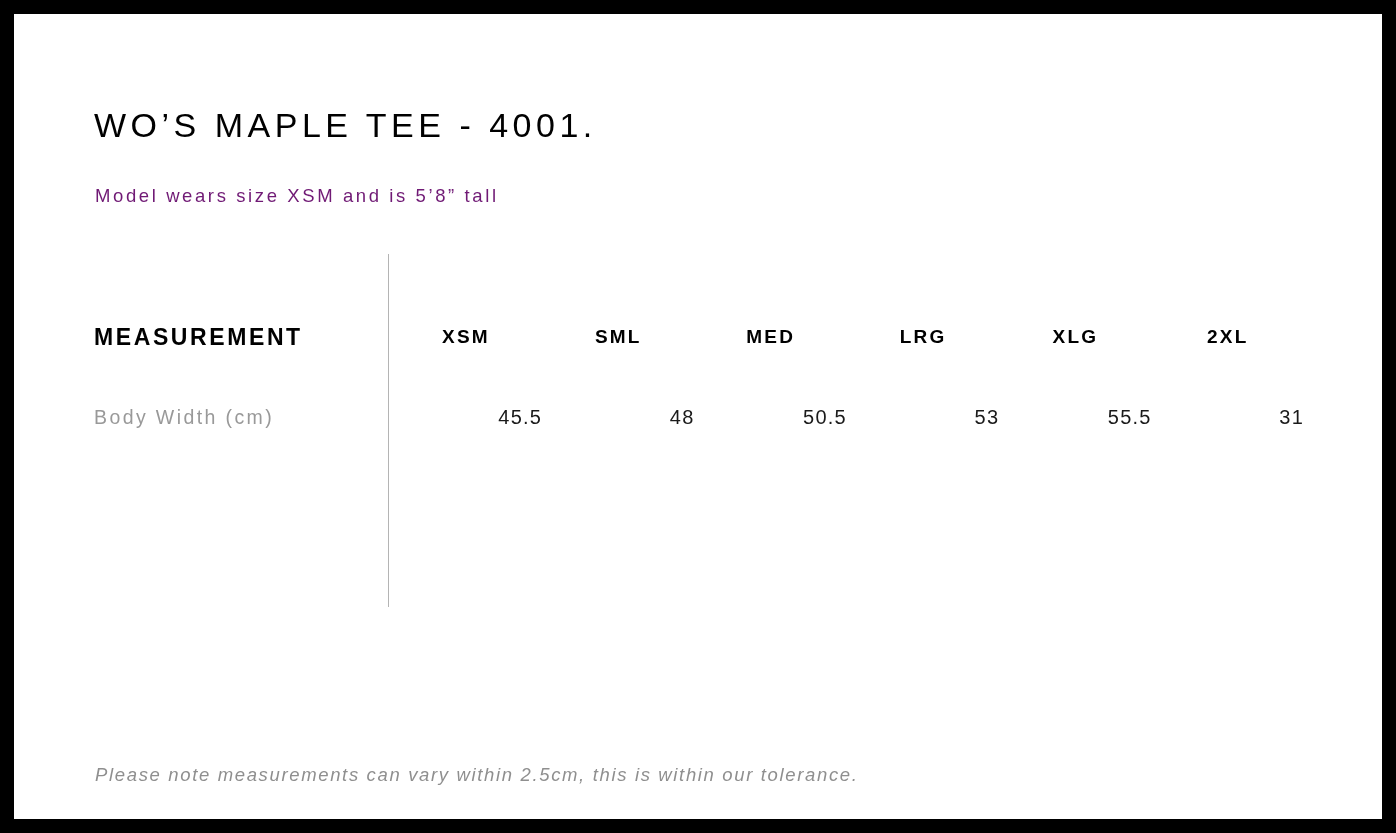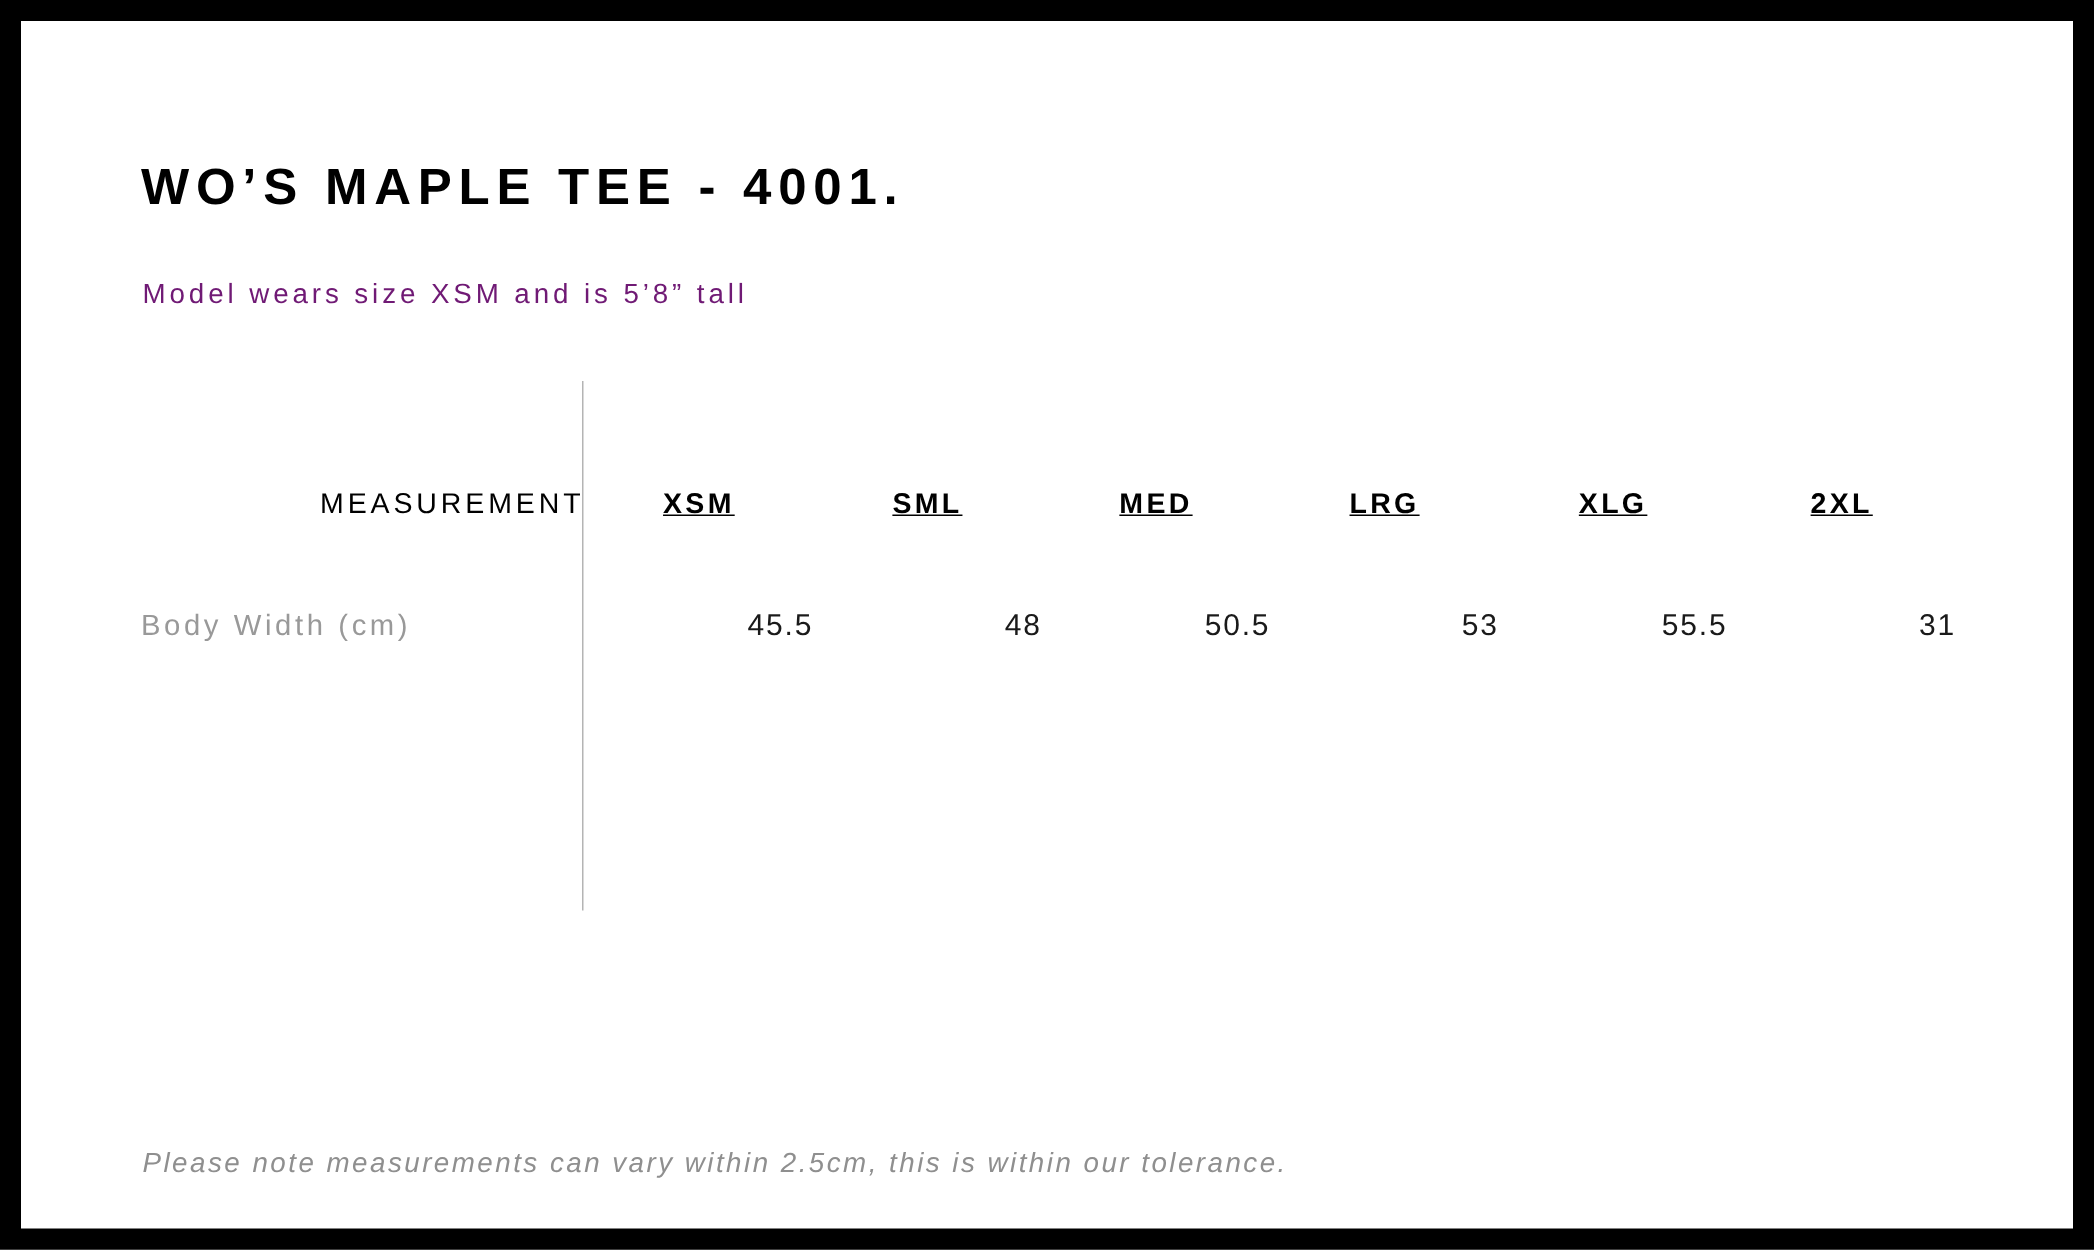--- a/index.html
+++ b/index.html
@@ -25,21 +25,21 @@
   .content {
     position: relative;
     width: 100%;
     height: 100%;
   }
   .title {
     position: absolute;
     left: 80px;
     top: 92px;
     font-size: 34px;
-    font-weight: bold;
+    font-weight: normal;
     letter-spacing: 4.5px;
     color: #000000;
     white-space: nowrap;
   }
   .subtitle {
     position: absolute;
     left: 81px;
     top: 171px;
     font-size: 18.5px;
     letter-spacing: 2.6px;
@@ -63,37 +63,36 @@
     table-layout: fixed;
   }
   table.size-table col.measure-col { width: 295px; }
   table.size-table col.size-col { width: 152px; }
   table.size-table th, table.size-table td {
     padding: 0;
     border: none;
   }
   th.measure-head {
     height: 66px;
-    text-align: right;
-    font-size: 19px;
-    font-weight: normal;
+    text-align: left;
+    font-size: 23px;
+    font-weight: bold;
     letter-spacing: 2.6px;
     color: #000000;
     vertical-align: middle;
     white-space: nowrap;
   }
   th.size-head {
     height: 66px;
     text-align: center;
     font-size: 19px;
     font-weight: bold;
     letter-spacing: 2.2px;
     color: #000000;
     vertical-align: middle;
-    text-decoration: underline;
   }
   td.row-label {
     height: 94px;
     text-align: left;
     font-size: 19.5px;
     letter-spacing: 2.4px;
     color: #999999;
     vertical-align: middle;
     white-space: nowrap;
   }

